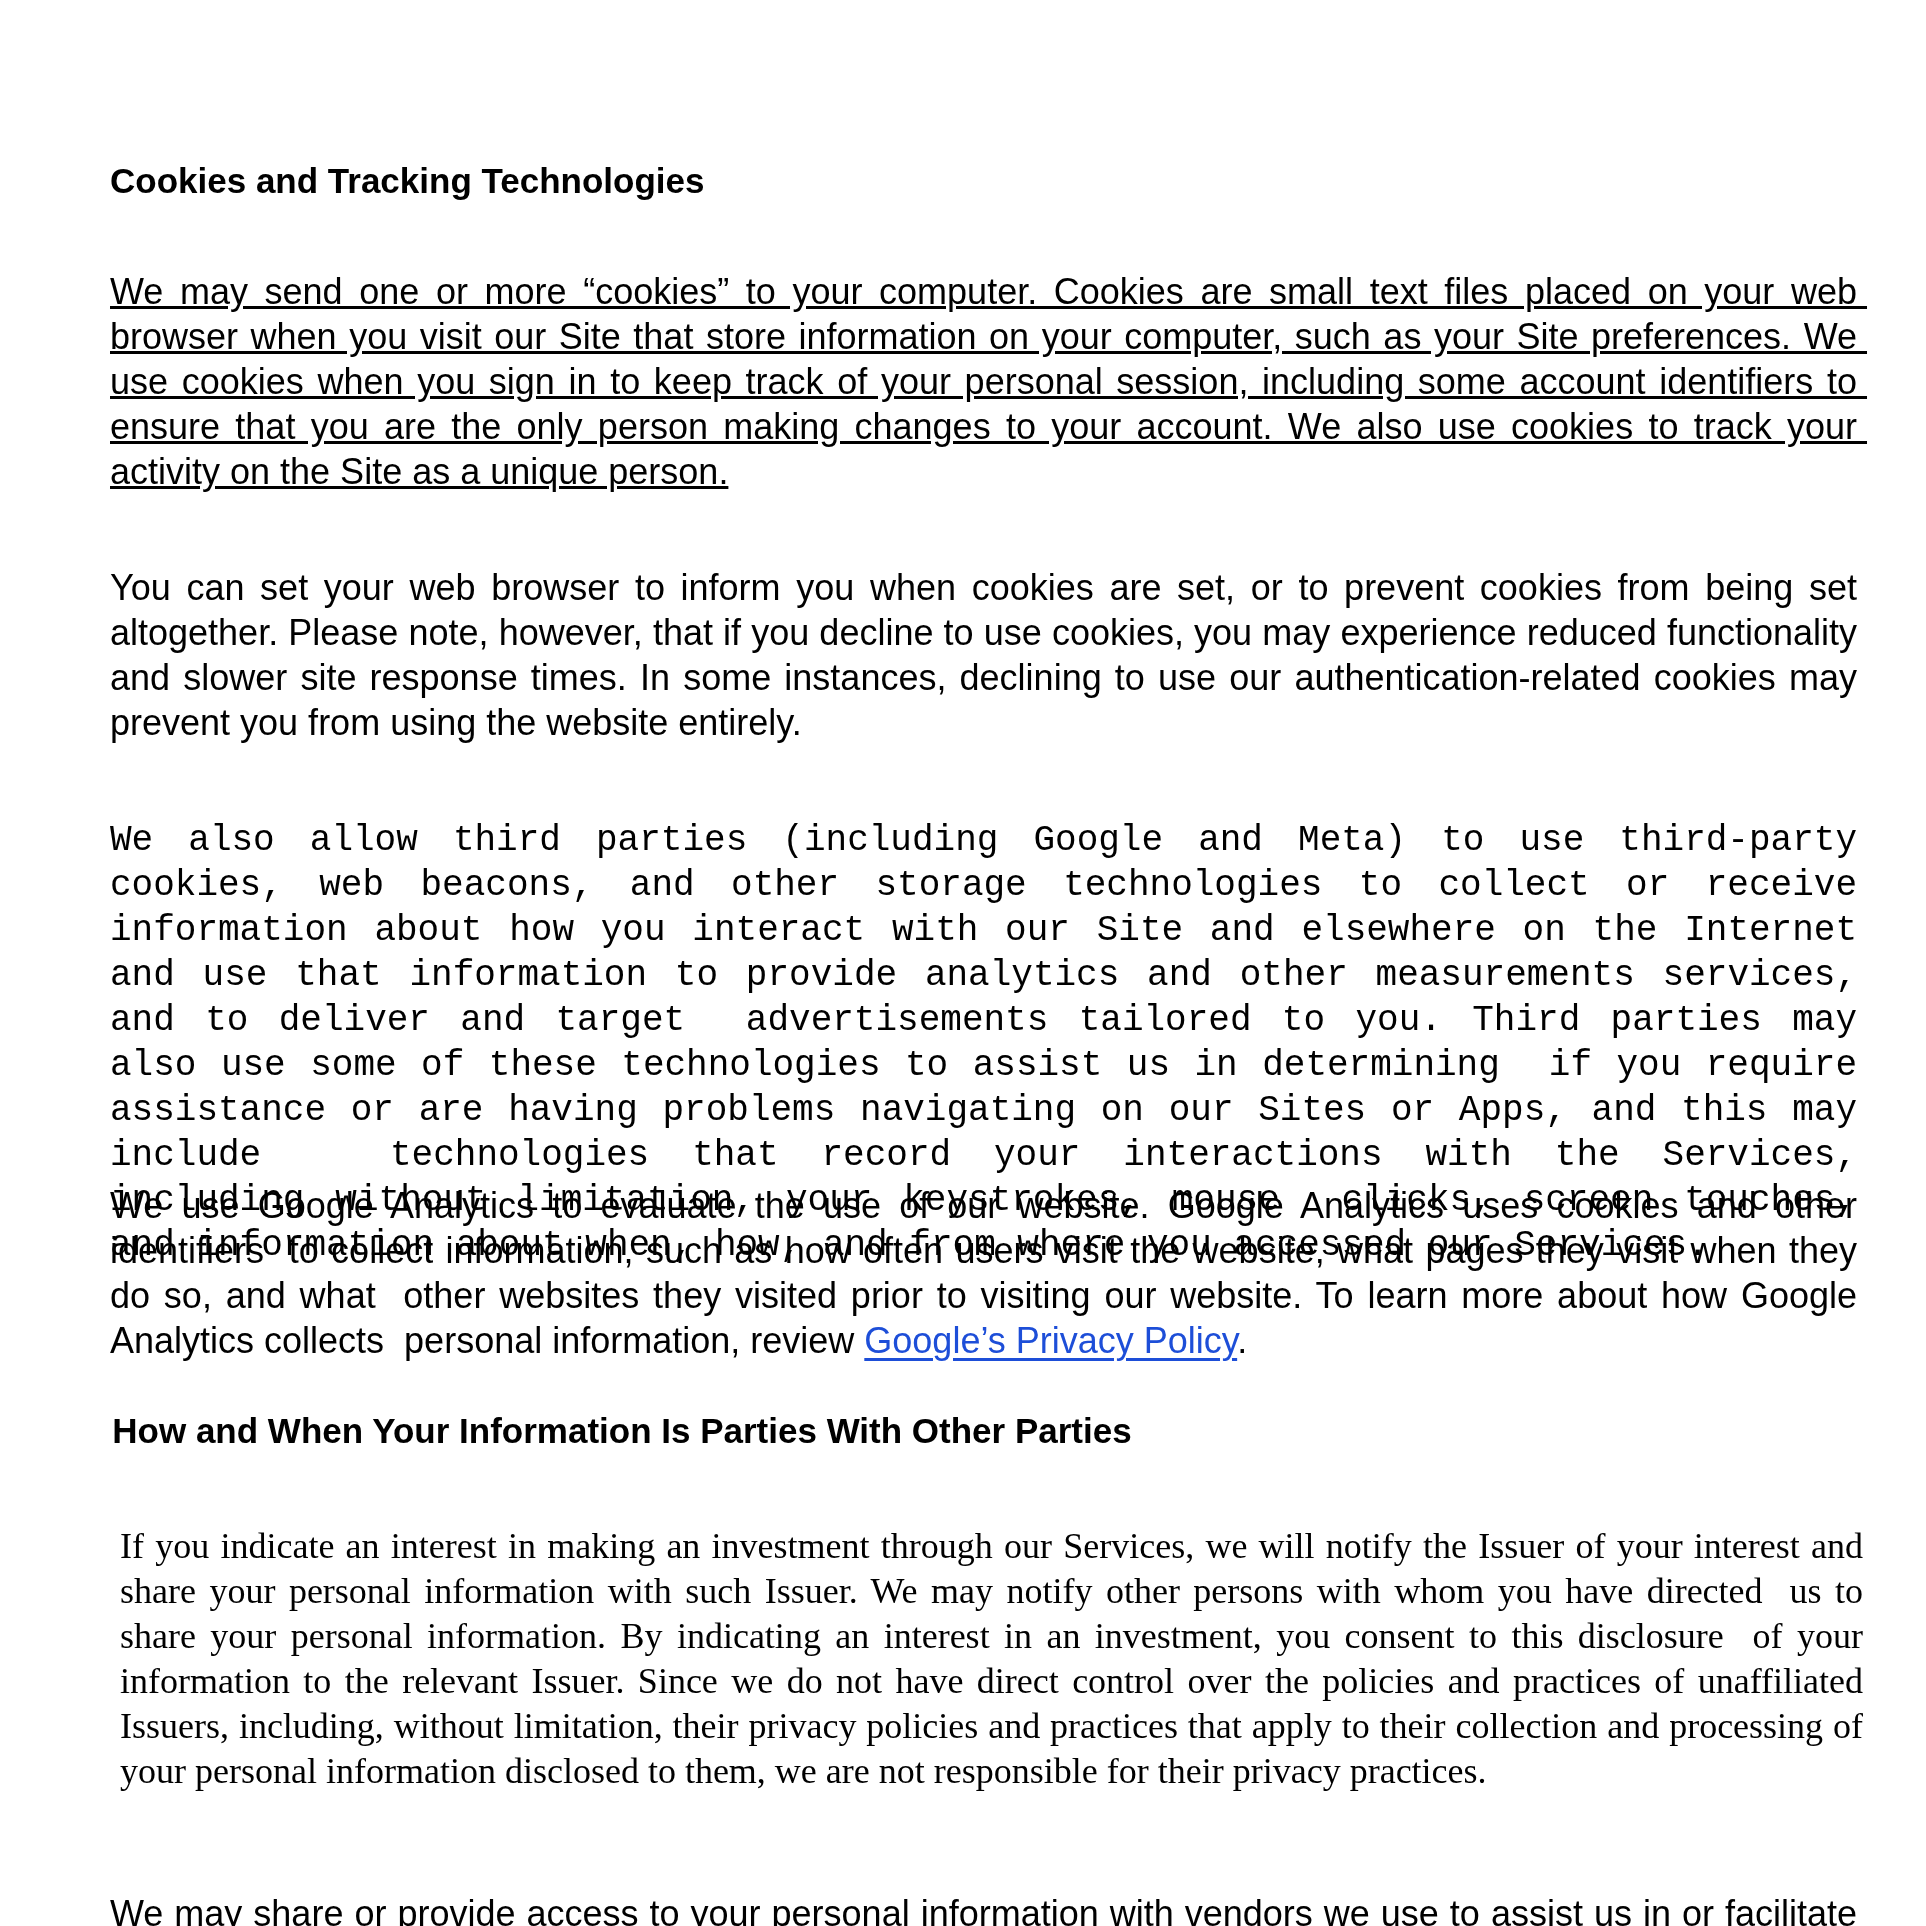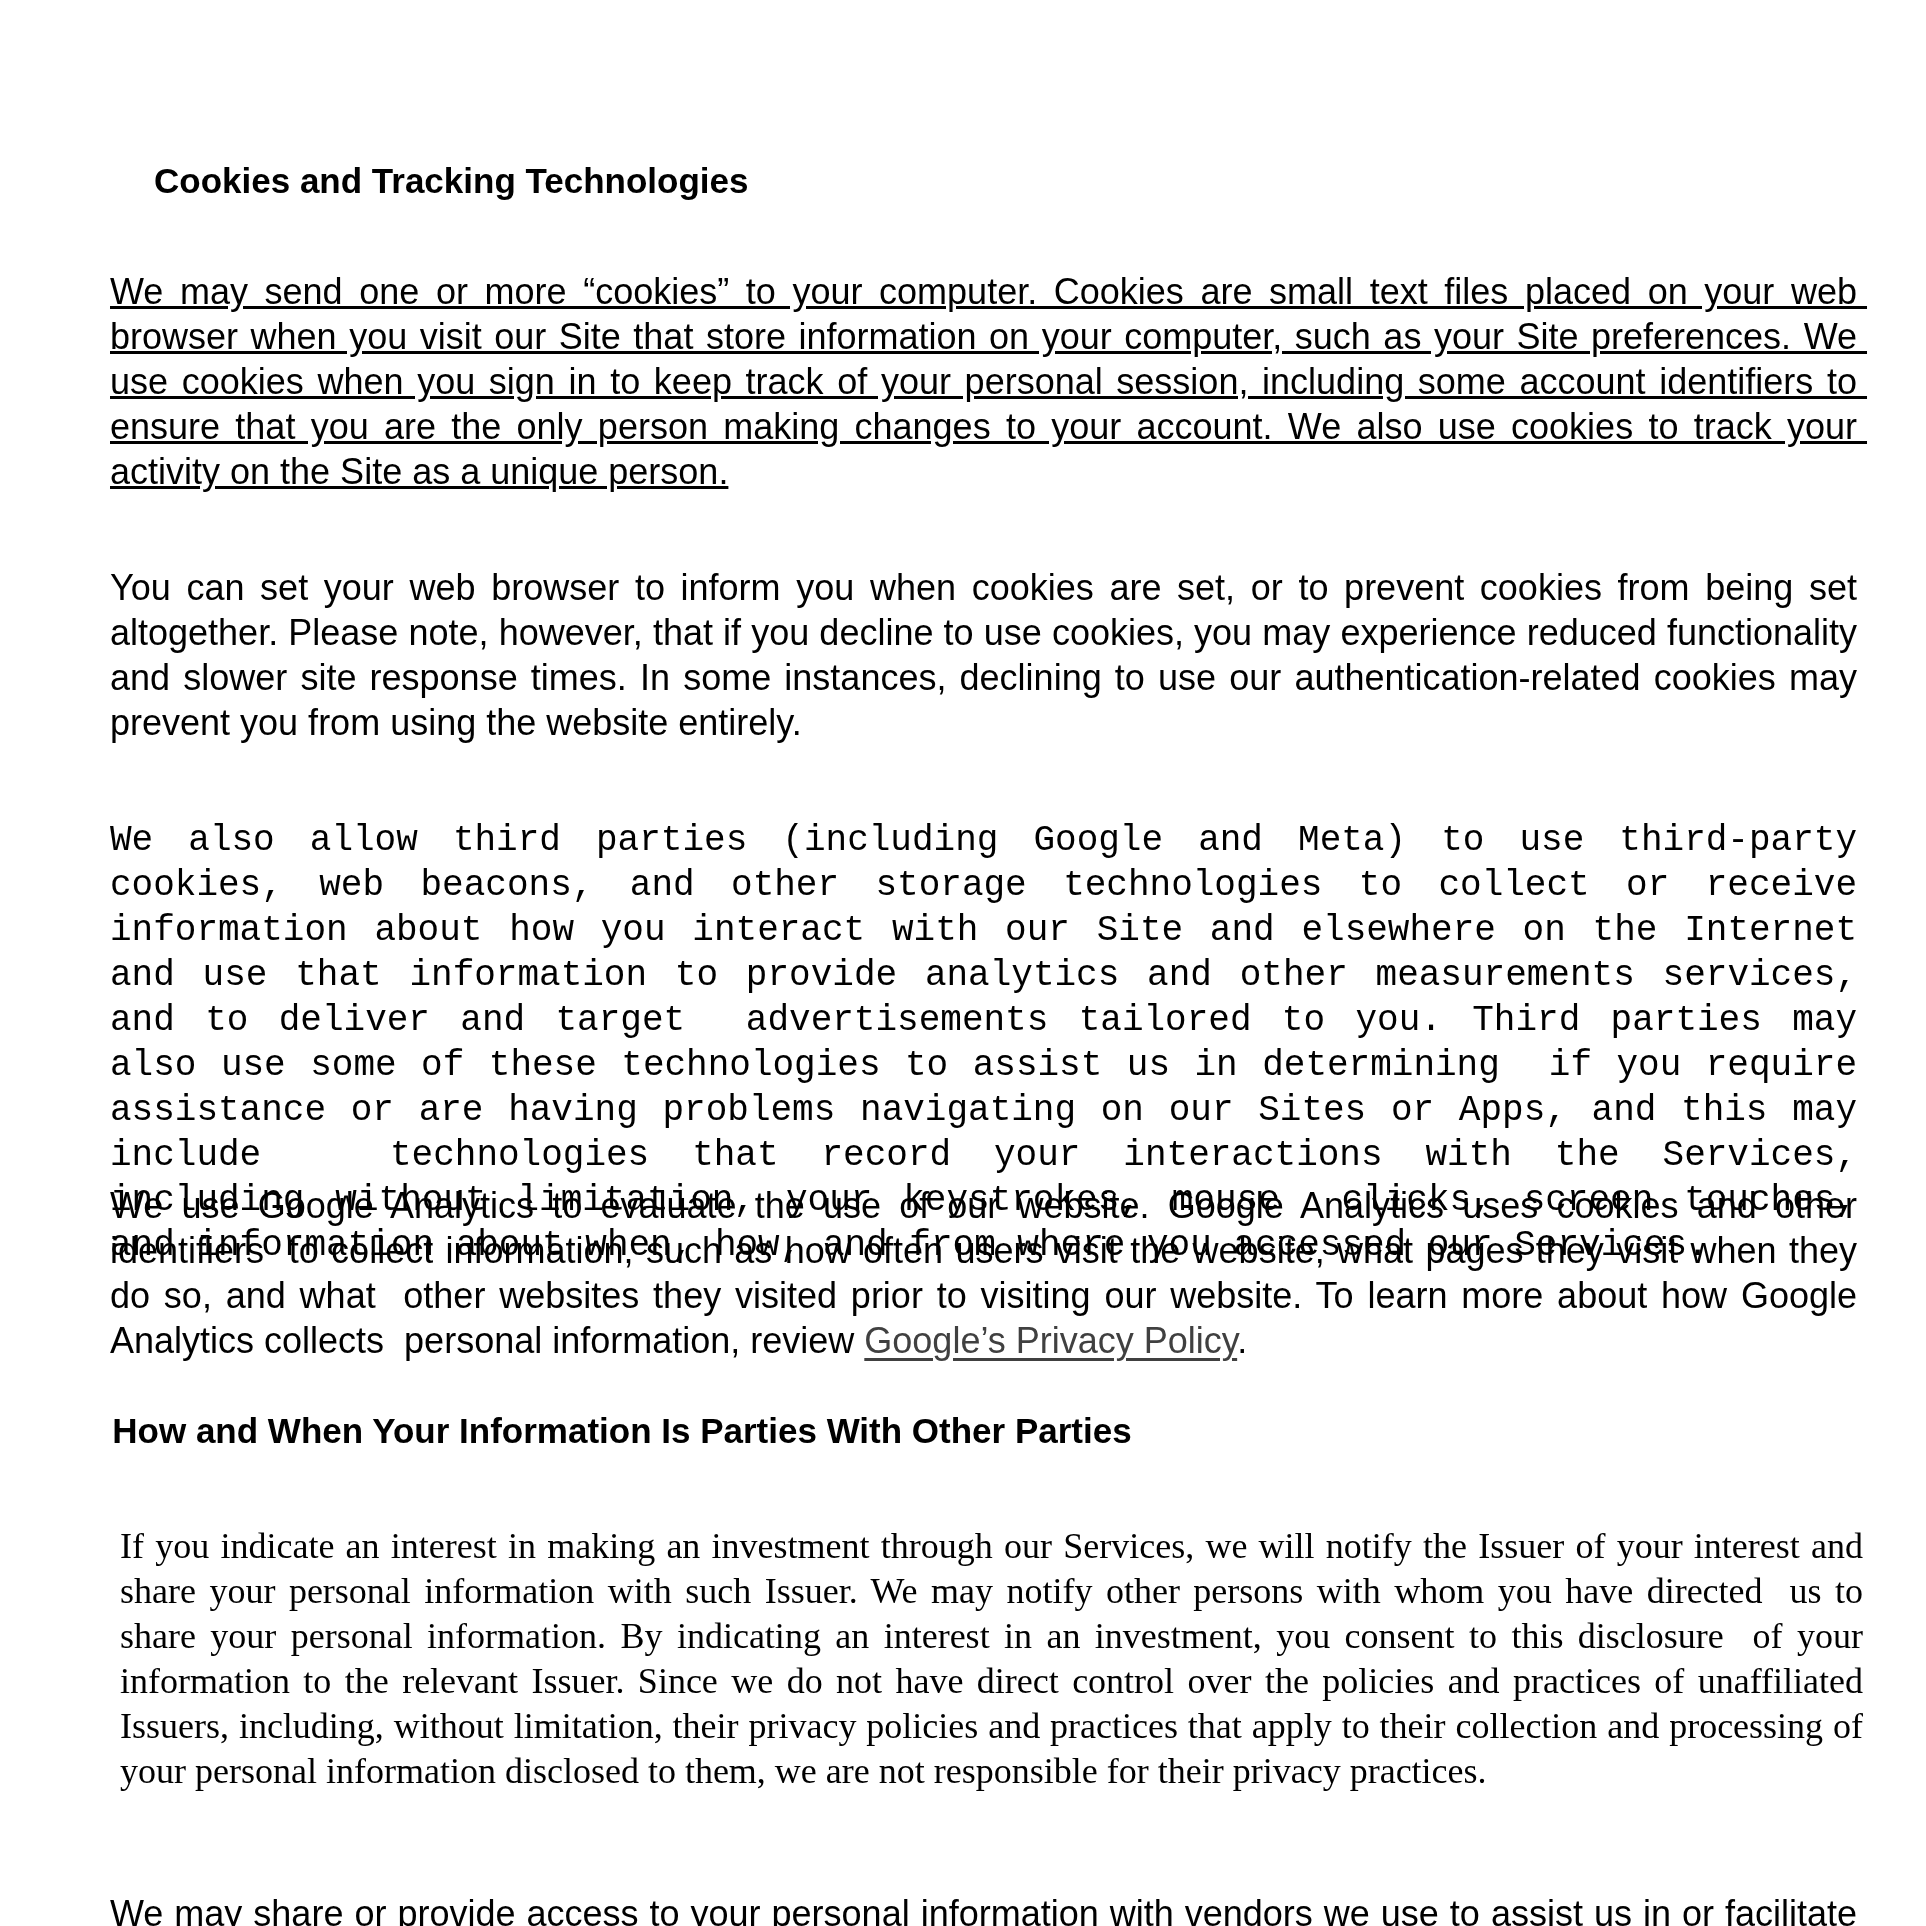--- a/index.html
+++ b/index.html
@@ -13,37 +13,37 @@
     color: #000000;
     font-size: 36px;
     line-height: 45px;
   }
   .heading {
     font-weight: bold;
     margin: 0;
     font-size: 35px;
     line-height: 45px;
   }
-  .h1 { position: absolute; top: 158px; left: 0; white-space: nowrap; margin-left: 44px; }
+  .h1 { position: absolute; top: 158px; left: 0; white-space: nowrap; }
   .h2 { position: absolute; top: 1408px; left: 2.3px; white-space: nowrap; }
   .para {
     position: absolute;
     left: 0;
     width: 1747px;
     margin: 0;
     text-align: justify;
     white-space: pre-wrap;
   }
   .p1 { top: 269px; text-decoration: underline; }
   .p2 { top: 545px; margin-top: 20px; }
   .p3 { top: 818px; font-family: Liberation Mono, monospace; }
   .p4 { top: 1183px; }
   .p5 { top: 1524px; left: 10px; width: 1743px; font-family: Liberation Serif, serif; }
   .p6 { top: 1891px; }
-  .link { color: #404040; text-decoration: underline; text-decoration-thickness: 3.1px; text-underline-offset: 5.4px; }
+  .link { color: #1d4ed8; text-decoration: underline; text-decoration-thickness: 3.1px; text-underline-offset: 5.4px; }
 </style>
 </head>
 <body>
 
 <div class="page">
 
   <h2 class="heading h1">Cookies and Tracking Technologies</h2>
 
   <p class="para p1">We may send one or more “cookies” to your computer. Cookies are small text files placed on your web browser when you visit our Site that store information on your computer, such as your Site preferences. We use cookies when you sign in to keep track of your personal session, including some account identifiers to ensure that you are the only person making changes to your account. We also use cookies to track your activity on the Site as a unique person.</p>
 

